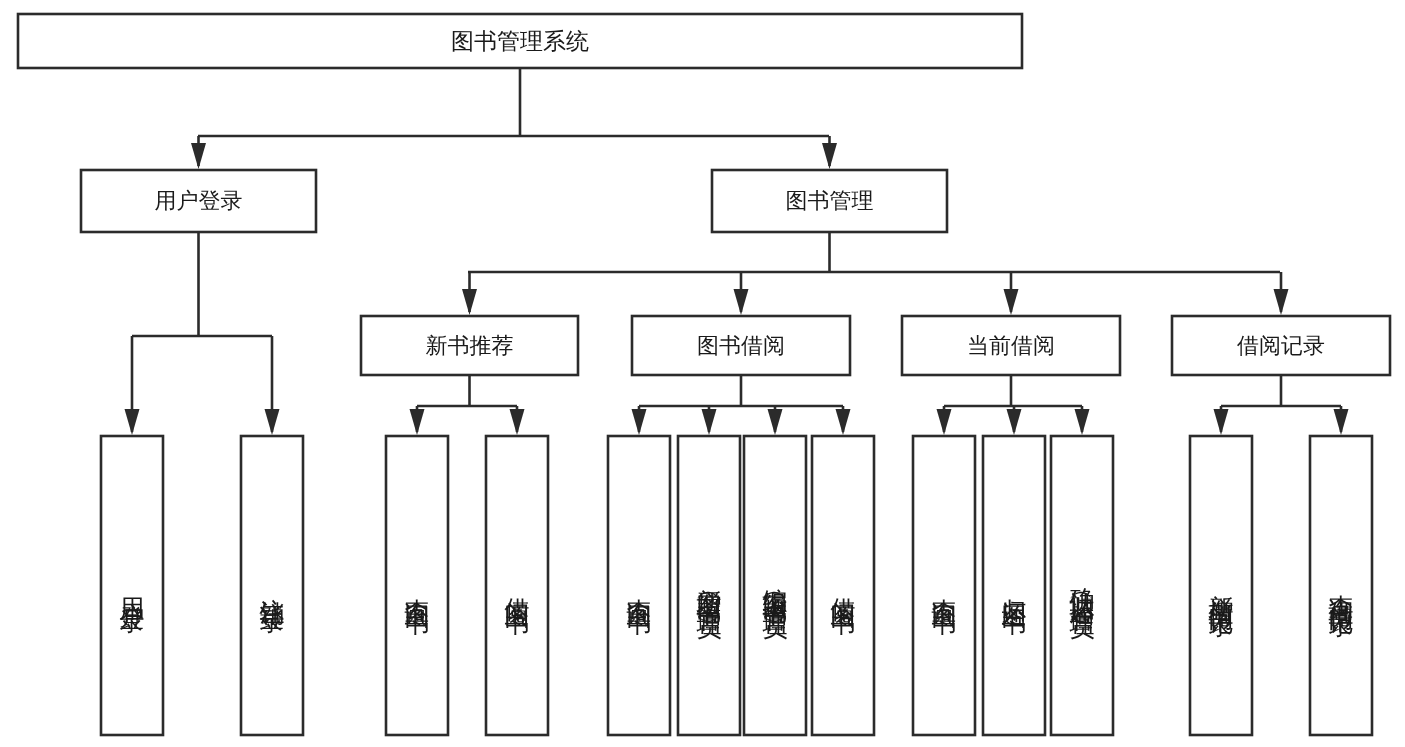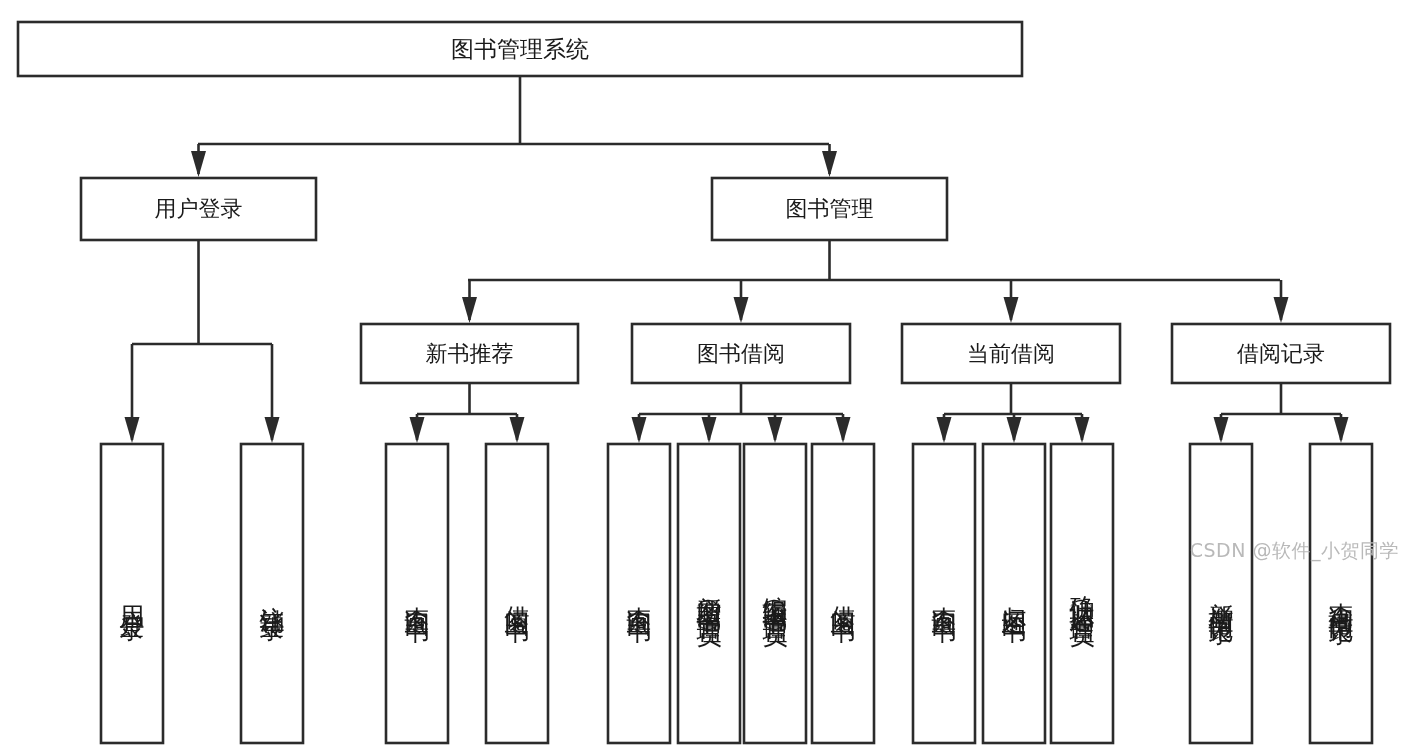--- a/index.html
+++ b/index.html
@@ -11,21 +11,20 @@
     width: 1405px;
     height: 747px;
     font-family: "DejaVu Sans", "Liberation Sans", sans-serif;
     overflow: hidden;
   }
   #diagram-root {
     position: relative;
     width: 1405px;
     height: 560px;
     background: #ffffff;
-    margin-top: 8px;
   }
   svg#flow {
     position: absolute;
     left: 0;
     top: 0;
     width: 1405px;
     height: 747px;
     display: block;
   }
   .node-box {
@@ -188,14 +187,13 @@
       <div class="vlabel" style="left: 678px; top: 436px; width: 62px; height: 299px;">新增图书（管理员）</div>
       <div class="vlabel" style="left: 744px; top: 436px; width: 62px; height: 299px;">编辑图书（管理员）</div>
       <div class="vlabel" style="left: 812px; top: 436px; width: 62px; height: 299px;">借阅图书</div>
       <div class="vlabel" style="left: 913px; top: 436px; width: 62px; height: 299px;">查询图书</div>
       <div class="vlabel" style="left: 983px; top: 436px; width: 62px; height: 299px;">归还图书</div>
       <div class="vlabel" style="left: 1051px; top: 436px; width: 62px; height: 299px;">确认归还（管理员）</div>
       <div class="vlabel" style="left: 1190px; top: 436px; width: 62px; height: 299px;">新增借阅记录</div>
       <div class="vlabel" style="left: 1310px; top: 436px; width: 62px; height: 299px;">查询借阅记录</div>
     </div>
 
-  <div class="watermark">CSDN @软件_小贺同学</div>
 </div>
 
 </body></html>

